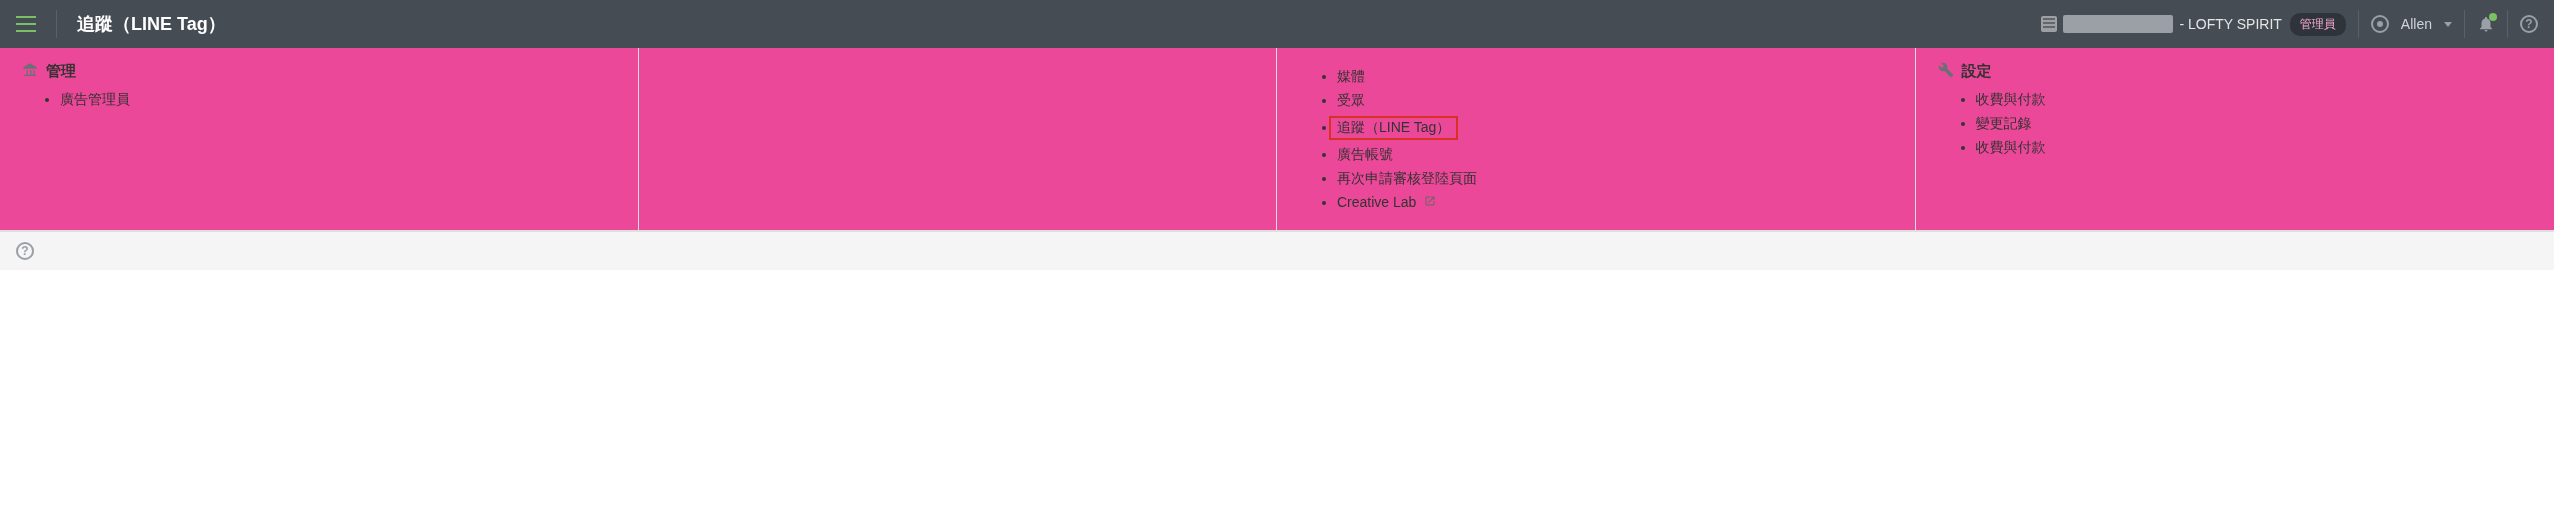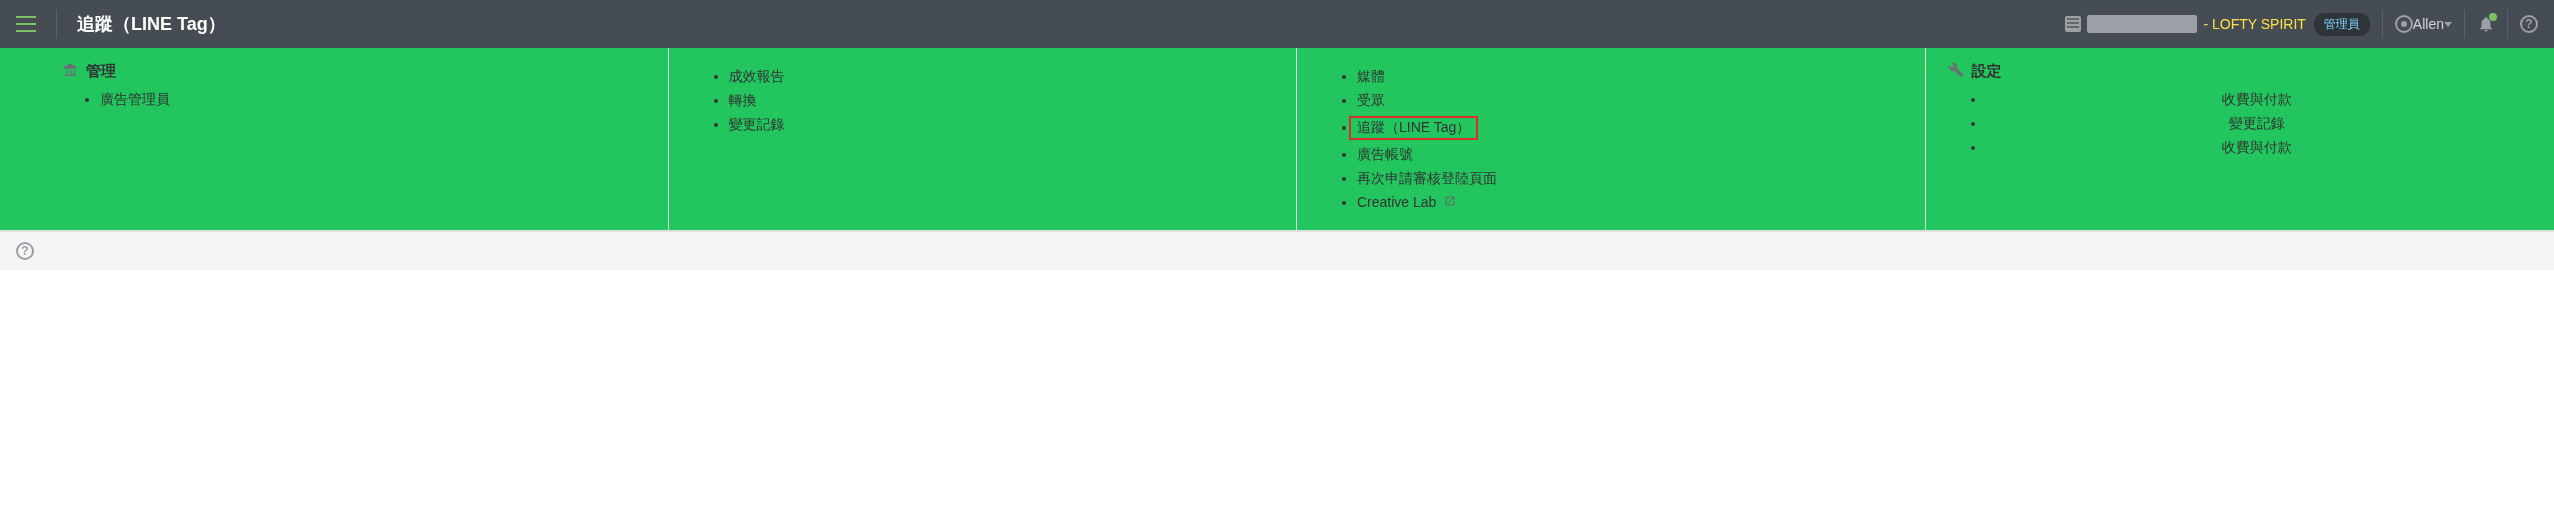--- a/index.html
+++ b/index.html
@@ -9,34 +9,34 @@
   .hamburger { width: 20px; height: 16px; display: flex; flex-direction: column; justify-content: space-between; cursor: pointer; }
   .hamburger span { height: 2px; background: #7bc062; display: block; }
   .vdiv { width: 1px; height: 28px; background: #5a6068; margin: 0 20px; }
   .vdiv.small { margin: 0 12px; }
   .page-title { font-size: 18px; font-weight: 600; color: #fff; }
   .spacer { flex: 1; }
   .right-group { display: flex; align-items: center; color: #d0d3d7; }
   .org-icon { width: 16px; height: 16px; background: #9aa0a6; display: inline-block; border-radius: 2px; position: relative; }
   .org-icon::before { content: ""; position: absolute; inset: 2px; background: repeating-linear-gradient(#666 0 2px, #9aa0a6 2px 4px); }
   .org-redact { width: 110px; height: 18px; background: #9aa0a6; margin: 0 6px; border-radius: 2px; }
-  .org-text { color: #fde047; }
-  .role-chip { background: #2f343a; color: #7dd3fc; font-size: 12px; padding: 3px 10px; border-radius: 10px; margin-left: 8px; }
-  .user-wrap { display: flex; align-items: center; gap: 0; cursor: pointer; }
+  .org-text { color: #e5e5e5; }
+  .role-chip { background: #2f343a; color: #f9a8d4; font-size: 12px; padding: 3px 10px; border-radius: 10px; margin-left: 8px; }
+  .user-wrap { display: flex; align-items: center; gap: 12px; cursor: pointer; }
   .user-icon { width: 18px; height: 18px; border: 2px solid #9aa0a6; border-radius: 50%; display: flex; align-items: center; justify-content: center; }
   .user-icon::after { content: ""; width: 6px; height: 6px; border-radius: 50%; background: #9aa0a6; }
   .caret { width: 0; height: 0; border-left: 4px solid transparent; border-right: 4px solid transparent; border-top: 5px solid #9aa0a6; }
   .bell-wrap { position: relative; cursor: pointer; }
   .bell-wrap svg { display: block; }
   .dot { position: absolute; top: -2px; right: -2px; width: 8px; height: 8px; background: #7bc062; border-radius: 50%; }
   .help { width: 18px; height: 18px; border: 2px solid #9aa0a6; border-radius: 50%; display: flex; align-items: center; justify-content: center; color: #9aa0a6; font-size: 12px; font-weight: bold; cursor: pointer; }
   
-  .menu-grid { display: grid; grid-template-columns: repeat(4, 1fr); border-bottom: 1px solid #ddd; background: #22c55e; padding-left: 40px; }
+  .menu-grid { display: grid; grid-template-columns: repeat(4, 1fr); border-bottom: 1px solid #ddd; background: #ec4899; }
   .menu-col { padding: 14px 22px; border-right: 1px solid #ddd; }
-  .menu-col:last-child { border-right: none; text-align: center; }
+  .menu-col:last-child { border-right: none; }
   .col-head { display: flex; align-items: center; gap: 8px; font-size: 15px; font-weight: 600; color: #333; margin-bottom: 10px; }
   .col-head .hicon { color: #6b6f76; }
   .menu-list { list-style: disc; padding-left: 34px; }
   .menu-list li { margin: 6px 4px; color: #333; }
   .menu-list li a { color: #333; text-decoration: none; }
   .highlight { display: inline-block; border: 2px solid #d93025; padding: 1px 6px; margin-left: -8px; }
   .ext-icon { margin-left: 4px; color: #666; }
   
   .info-bar { background: #f5f5f5; padding: 10px 16px; display: flex; align-items: center; gap: 8px; color: #555; font-size: 14px; border-top: 1px solid #e0e0e0; }
   .info-q { width: 18px; height: 18px; border: 2px solid #9aa0a6; border-radius: 50%; display: flex; align-items: center; justify-content: center; color: #9aa0a6; font-size: 12px; font-weight: bold; }
@@ -84,25 +84,20 @@
             <path d="M12 2L2 8v2h20V8L12 2zm-7 10v7H3v2h18v-2h-2v-7h-2v7h-3v-7h-2v7H9v-7H7v7H5v-7z"></path>
           </svg>
       </span>
       <span>管理</span>
     </div>
     <ul class="menu-list">
       <li><a>廣告管理員</a></li>
     </ul>
   </div>
   <div class="menu-col">
-    <ul class="menu-list">
-      <li><a>成效報告</a></li>
-      <li><a>轉換</a></li>
-      <li><a>變更記錄</a></li>
-    </ul>
   </div>
   <div class="menu-col">
     <ul class="menu-list">
       <li><a>媒體</a></li>
       <li><a>受眾</a></li>
       <li><a class="highlight">追蹤（LINE Tag）</a></li>
       <li><a>廣告帳號</a></li>
       <li><a>再次申請審核登陸頁面</a></li>
       <li>
         <a>Creative Lab</a><span class="ext-icon">

